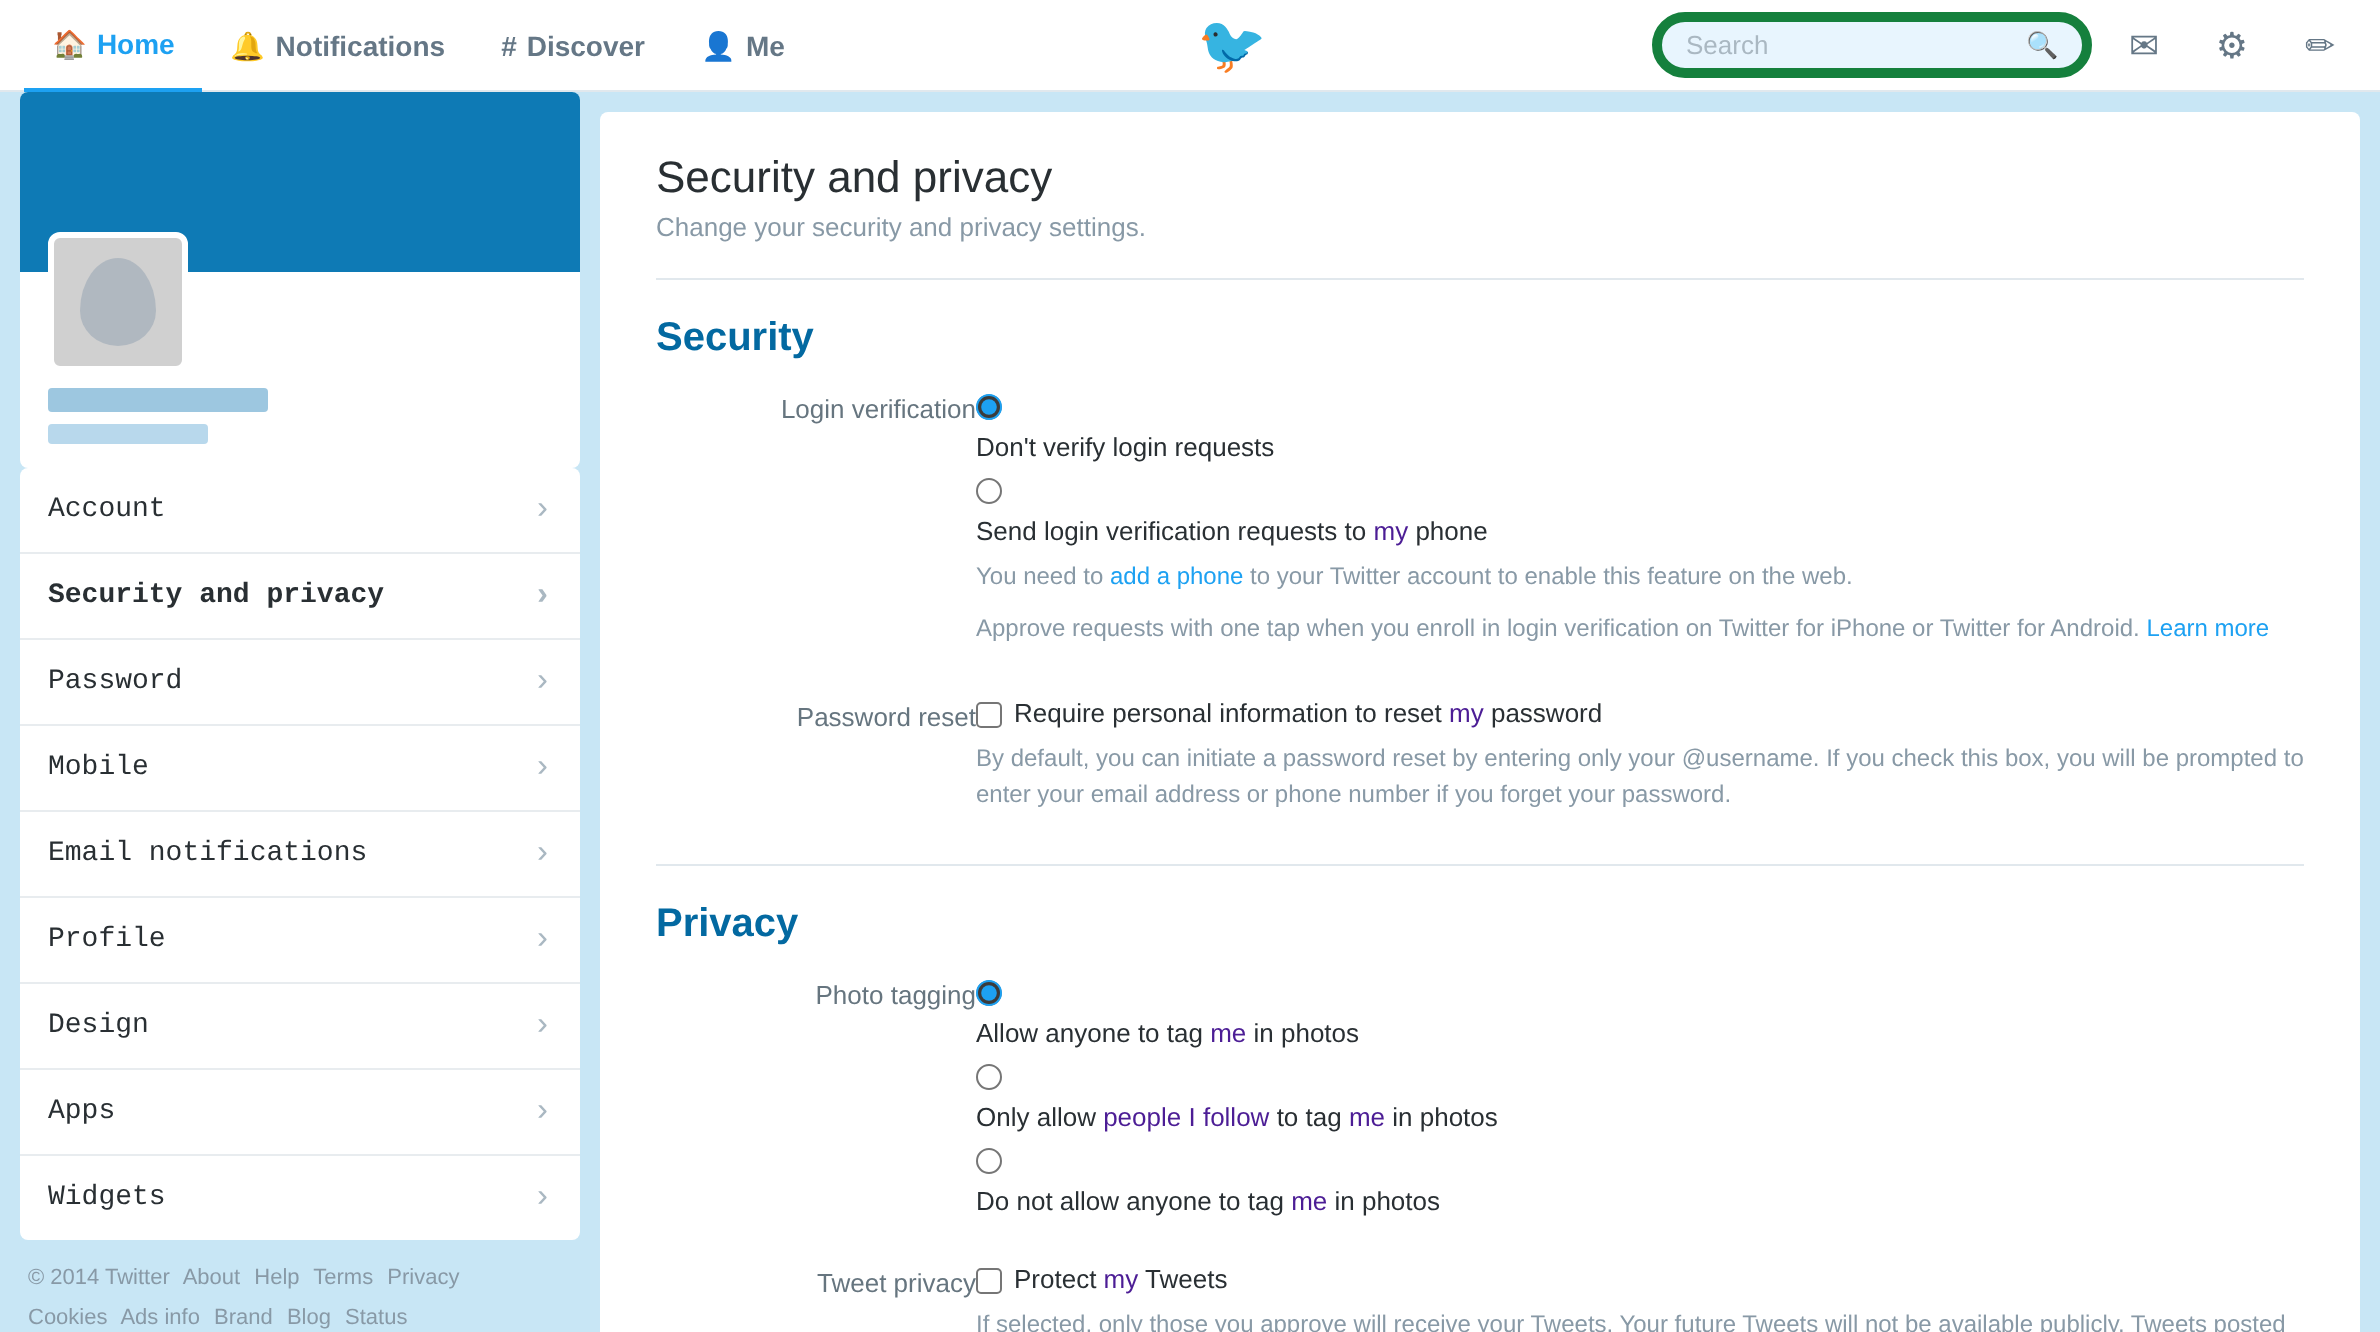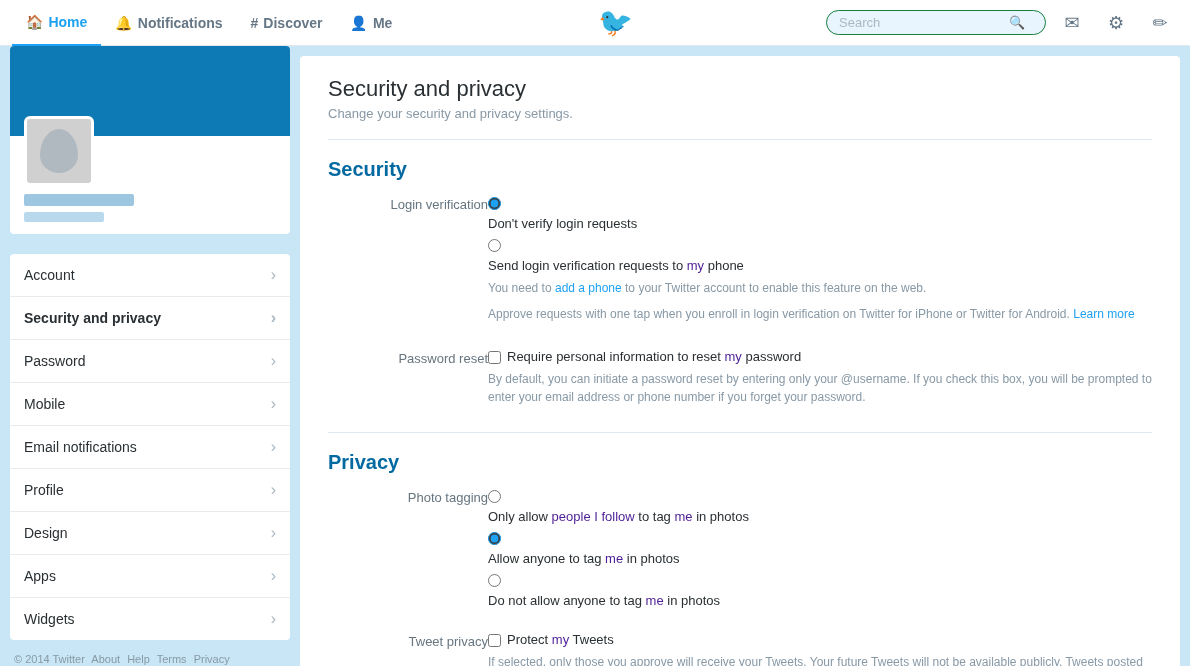--- a/index.html
+++ b/index.html
@@ -54,21 +54,21 @@
     }
     .nav-right {
       display: flex;
       align-items: center;
       gap: 8px;
     }
     .search-box {
       display: flex;
       align-items: center;
       background: #e8f5fe;
-      border: 1px solid #15803d;
+      border: 5px solid #15803d;
       border-radius: 20px;
       padding: 4px 12px;
       width: 220px;
     }
     .search-box input {
       border: none;
       background: transparent;
       outline: none;
       font-size: 13px;
       color: #657786;
@@ -146,22 +146,23 @@
       background: #b8d8ec;
       height: 10px;
       width: 80px;
       border-radius: 2px;
     }
 
     
     .sidebar-menu {
       background: #fff;
       border-radius: 4px;
-      margin-top: 20px;
+      margin-top: 0;
       overflow: hidden;
+      font-family: Liberation Mono, monospace;
     }
     .sidebar-menu-item {
       display: flex;
       align-items: center;
       justify-content: space-between;
       padding: 12px 14px;
       border-bottom: 1px solid #e8ecef;
       cursor: pointer;
       font-size: 14px;
       color: #292f33;
@@ -427,26 +428,26 @@
       </div>
 
       <hr class="section-divider">
 
       <h2 class="section-heading">Privacy</h2>
 
       <div class="setting-row">
         <div class="setting-label">Photo tagging</div>
         <div class="setting-content">
           <div class="radio-option">
+            <input type="radio" name="photo_tag" checked="" style="">
+            <span>Allow anyone to tag <span class="highlight-my">me</span> in photos</span>
+          </div>
+          <div class="radio-option">
             <input type="radio" name="photo_tag" style="">
             <span>Only allow <span class="highlight-my">people I follow</span> to tag <span class="highlight-my">me</span> in photos</span>
-          </div>
-          <div class="radio-option">
-            <input type="radio" name="photo_tag" checked="" style="">
-            <span>Allow anyone to tag <span class="highlight-my">me</span> in photos</span>
           </div>
           <div class="radio-option">
             <input type="radio" name="photo_tag" style="">
             <span>Do not allow anyone to tag <span class="highlight-my">me</span> in photos</span>
           </div>
         </div>
       </div>
 
       <div class="setting-row">
         <div class="setting-label">Tweet privacy</div>

